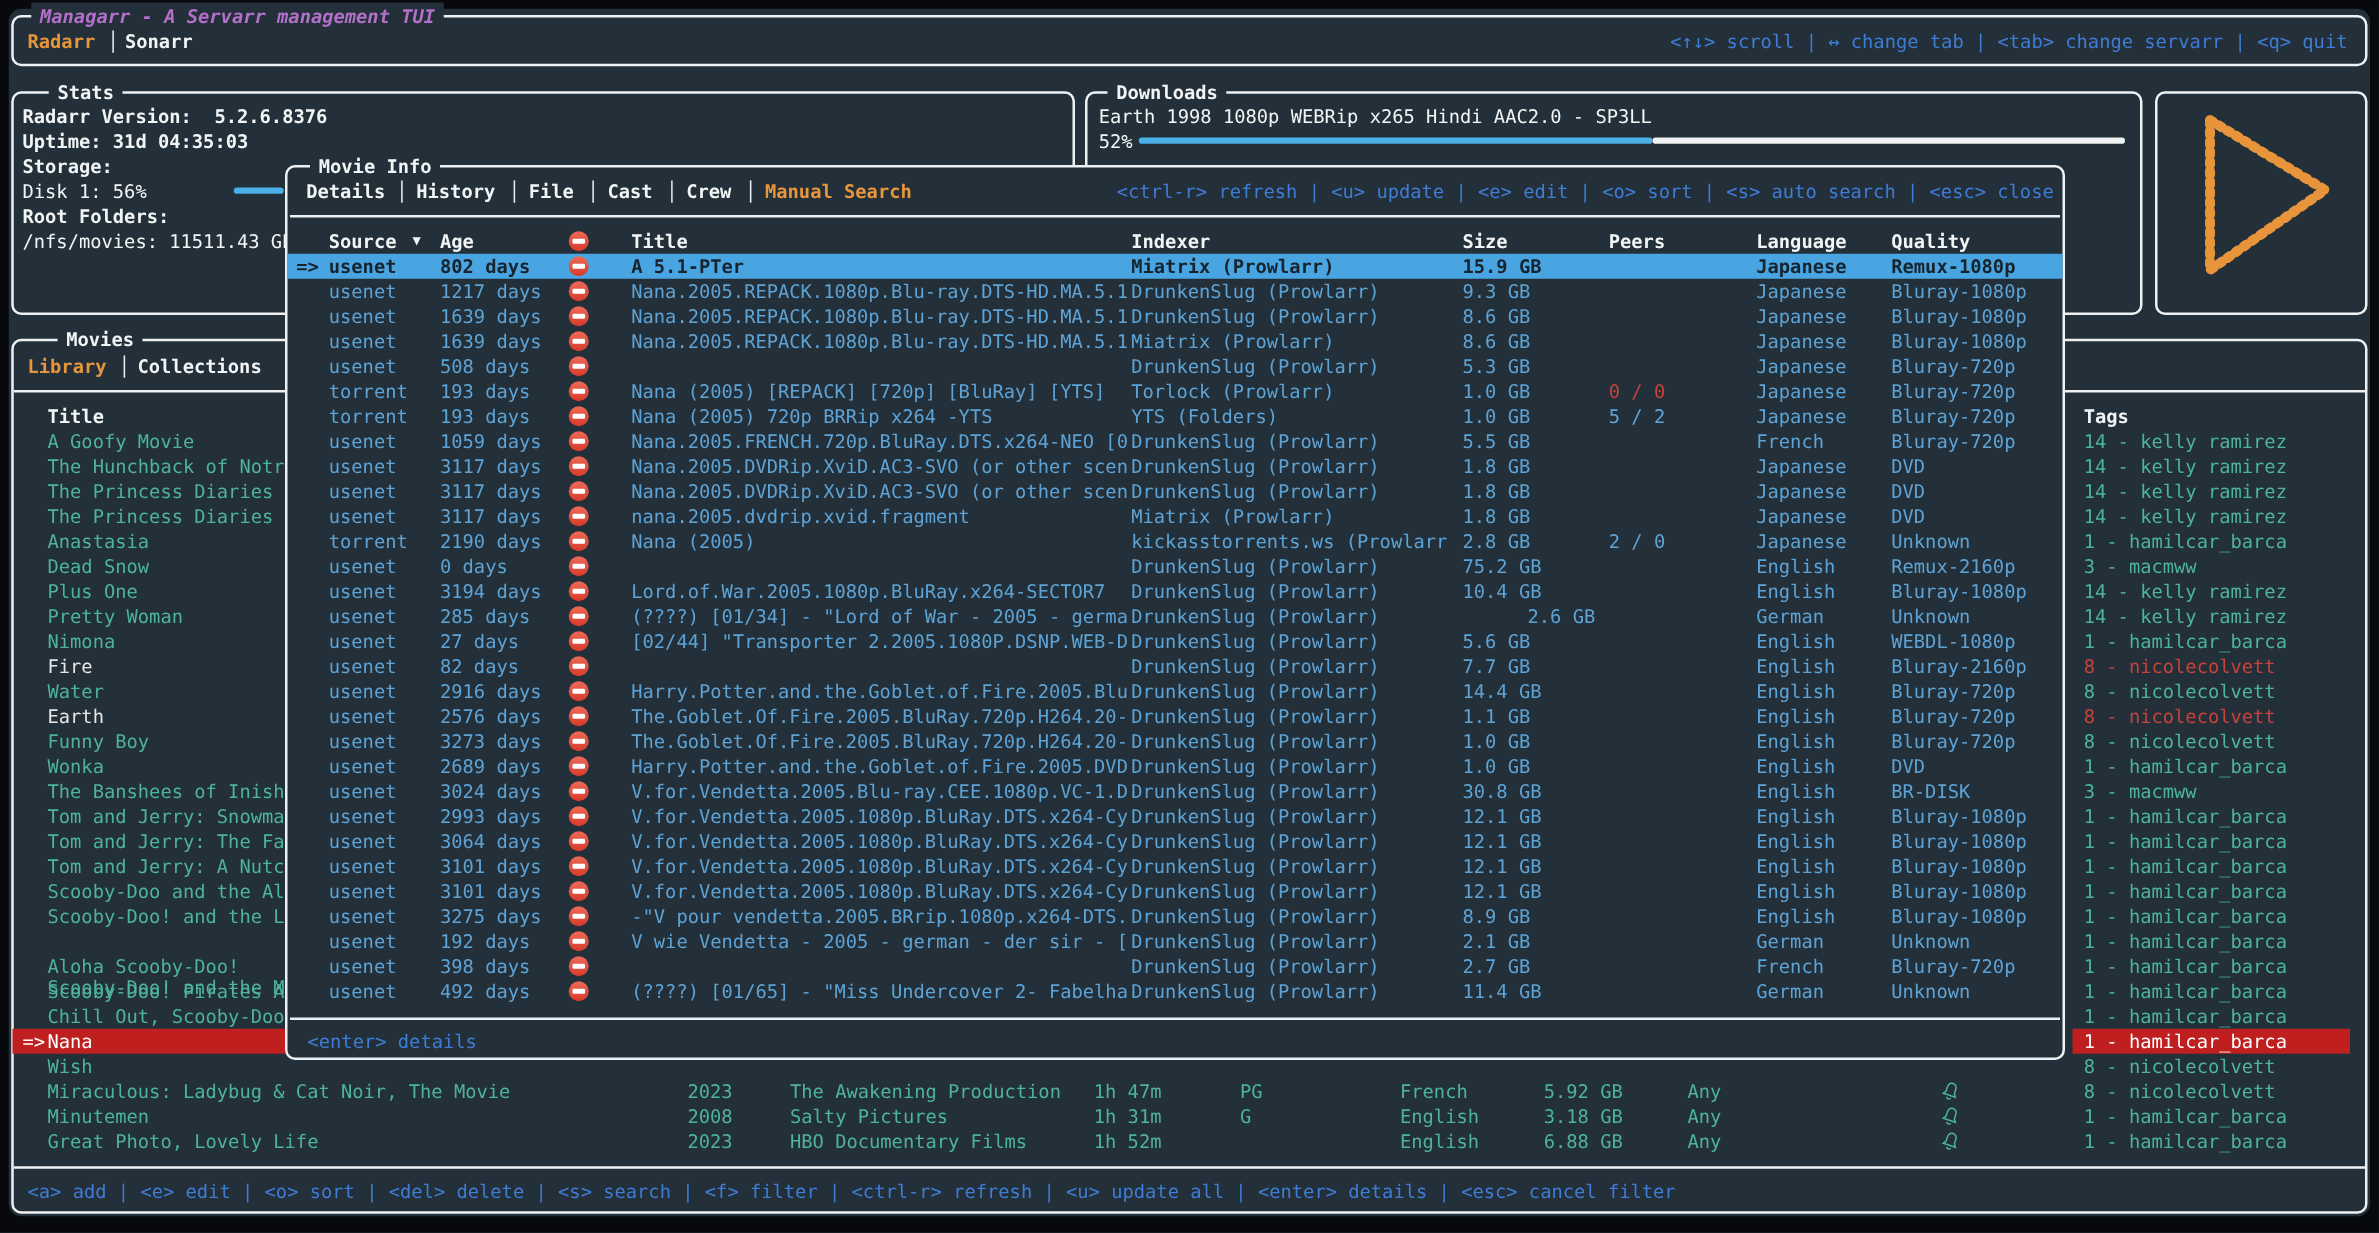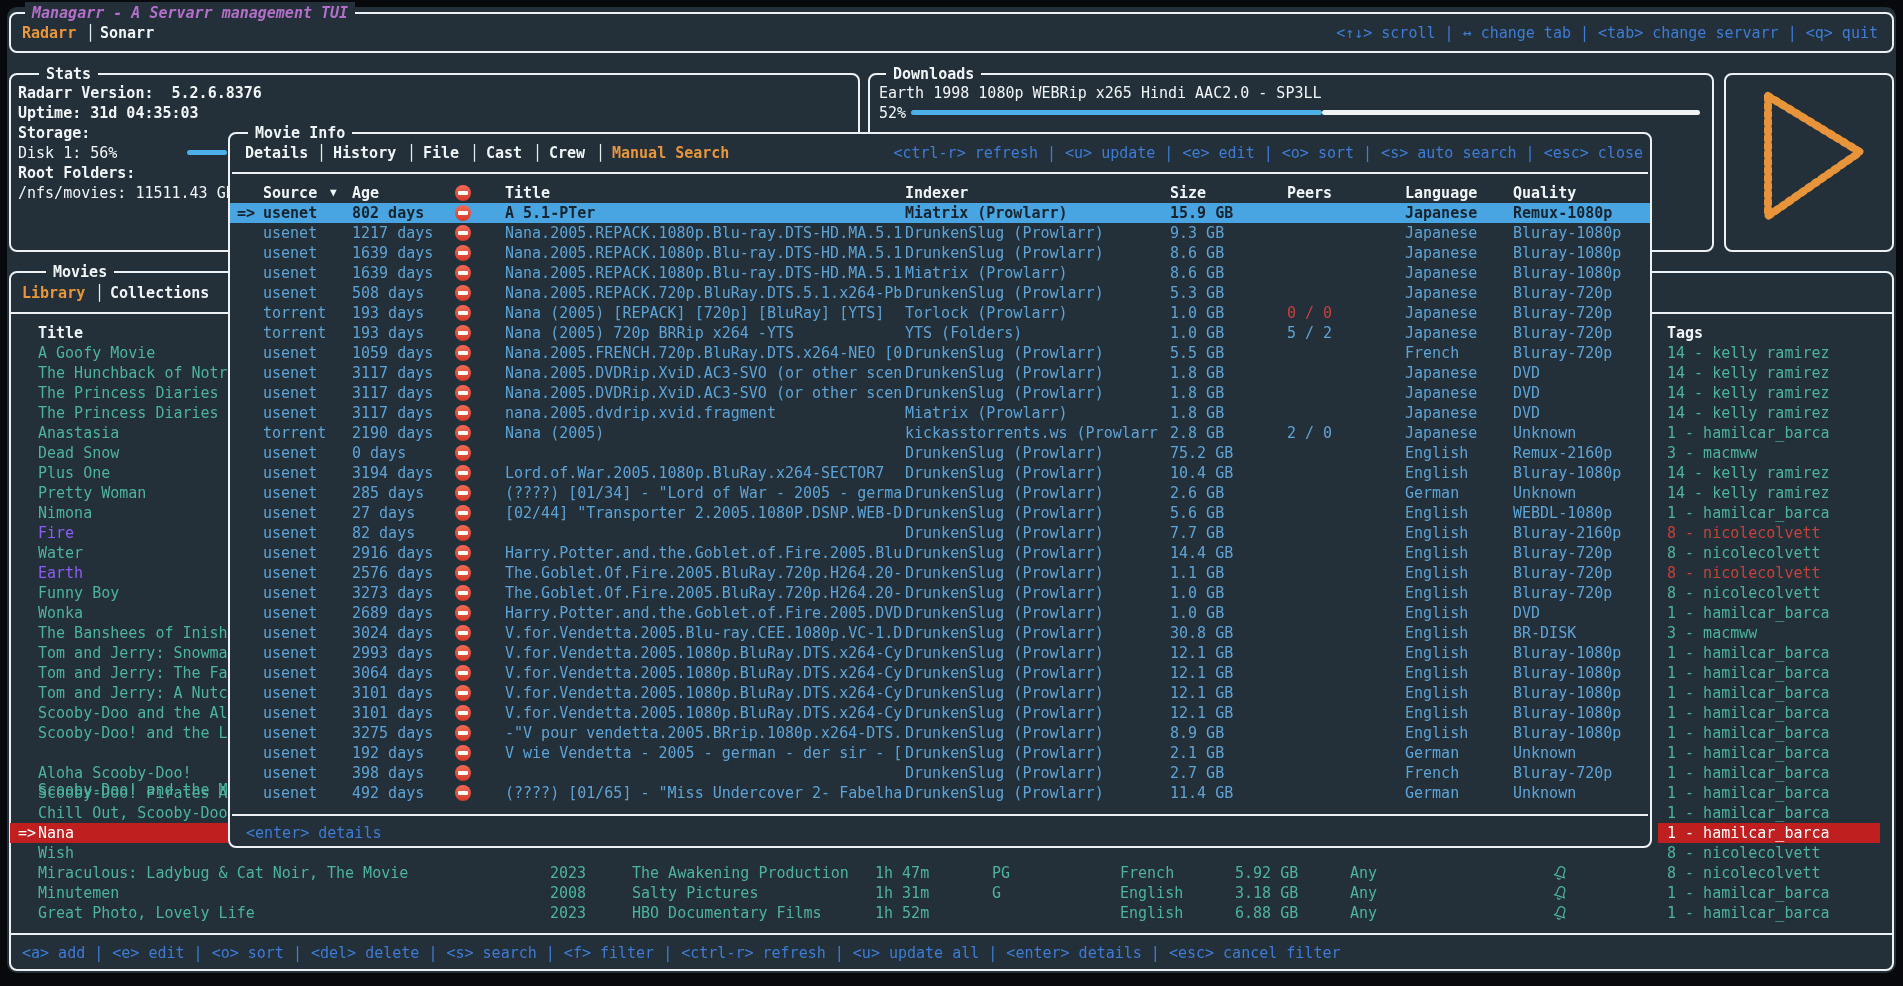--- a/index.html
+++ b/index.html
@@ -17,21 +17,21 @@
   .divider{color:#e8ecef}
   .hline{position:absolute;height:0;border-top:2px solid #eef1f3;}
   .bar{position:absolute;height:5px;border-radius:3px;}
   .bar.bluefill{background:#4cb0e8}.bar.whitefill{background:#f0f2f3}
   .noentry{position:absolute;top:2px;width:16px;height:16px;border-radius:50%;
            background:linear-gradient(#ef6a57,#d63a2a);}
   .noentry::after{content:"";position:absolute;left:3px;right:3px;top:6px;height:4px;background:#fff;border-radius:1px;}
   
   .mrow{left:10px;width:218px;color:#4db39e;}
   .mrow .title{position:absolute;left:28px;top:0;white-space:pre;}
-  .mrow.red{color:#8b5cf6}
+  .mrow.red{color:#e5e5e5}
   .mrow.selected{background:#c01f1f;color:#fff;}
   .mrow .marker{position:absolute;left:8px;top:0;}
   .mrow .xtra{color:#4db39e}
   
   .trow{left:1658px;width:222px;color:#4db39e;}
   .trow .title{position:absolute;left:9px;top:0;white-space:pre;}
   .trow.red{color:#c8413a}
   .trow.selected{background:#c01f1f;color:#fff;}
   
   #modal{position:absolute;left:228px;top:132px;width:1424px;height:716px;z-index:5;}
@@ -683,21 +683,20 @@
     <span class="cell" style="left:1057px"></span>
     <span class="cell" style="left:1175px">Japanese</span>
     <span class="cell" style="left:1283px">Bluray-1080p</span>
   </div>
 
   <div class="row srow" style="top: 283px;">
     
     <span class="cell" style="left:33px">usenet</span>
     <span class="cell" style="left:122px">508 days</span>
     <span class="noentry" style="left:225px"></span>
-    <span class="cell" style="left:275px">Nana.2005.REPACK.720p.BluRay.DTS.5.1.x264-Pb</span>
     <span class="cell" style="left:675px">DrunkenSlug (Prowlarr)</span>
     <span class="cell" style="left:940px">5.3 GB</span>
     <span class="cell" style="left:1057px"></span>
     <span class="cell" style="left:1175px">Japanese</span>
     <span class="cell" style="left:1283px">Bluray-720p</span>
   </div>
 
   <div class="row srow" style="top: 303px;">
     
     <span class="cell" style="left:33px">torrent</span>
@@ -814,21 +813,21 @@
     <span class="cell" style="left:1283px">Bluray-1080p</span>
   </div>
 
   <div class="row srow" style="top: 483px;">
     
     <span class="cell" style="left:33px">usenet</span>
     <span class="cell" style="left:122px">285 days</span>
     <span class="noentry" style="left:225px"></span>
     <span class="cell" style="left:275px">(????) [01/34] - "Lord of War - 2005 - germa</span>
     <span class="cell" style="left:675px">DrunkenSlug (Prowlarr)</span>
-    <span class="cell" style="left:940px">2.6 GB</span>
+    <span class="cell" style="left:992px">2.6 GB</span>
     <span class="cell" style="left:1057px"></span>
     <span class="cell" style="left:1175px">German</span>
     <span class="cell" style="left:1283px">Unknown</span>
   </div>
 
   <div class="row srow" style="top: 503px;">
     
     <span class="cell" style="left:33px">usenet</span>
     <span class="cell" style="left:122px">27 days</span>
     <span class="noentry" style="left:225px"></span>

